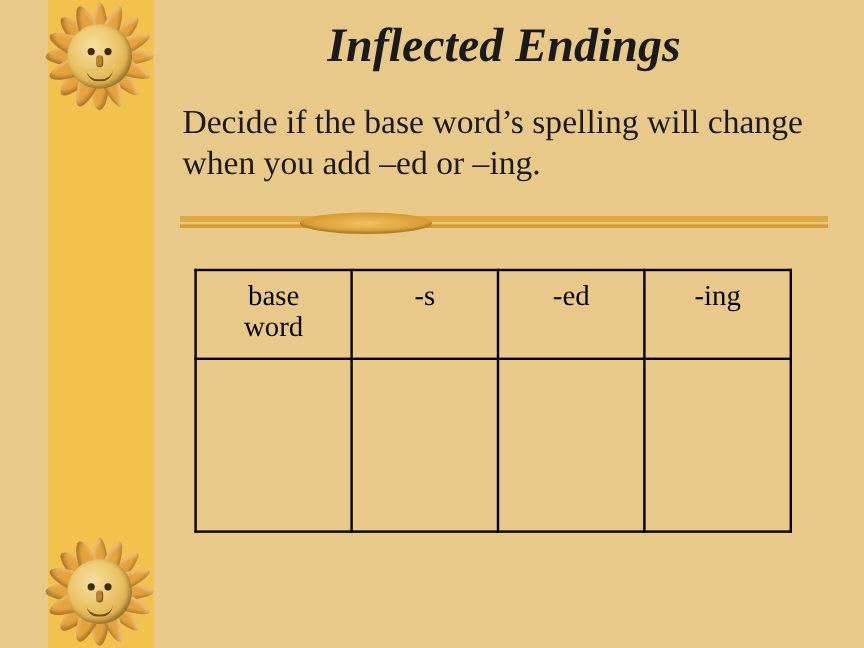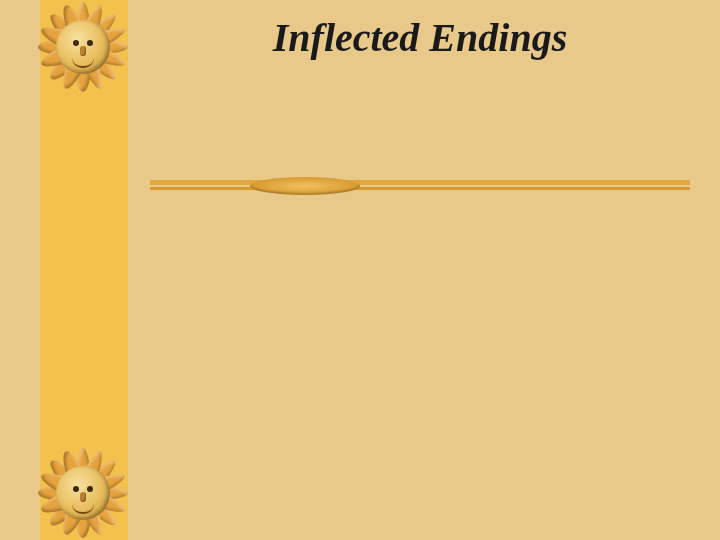--- a/index.html
+++ b/index.html
@@ -193,21 +193,47 @@
     <div class="core">
       <div class="eye l"></div>
       <div class="eye r"></div>
       <div class="nose"></div>
       <div class="mouth"></div>
     </div>
   </div>
 
   <div class="title">Inflected Endings</div>
 
+  <div class="body-text">Decide if the base word’s spelling will change when you add –ed or –ing.</div>
 
   <div class="divider">
     <div class="bar-top"></div>
     <div class="bar-bot"></div>
     <div class="swell"></div>
   </div>
 
+  <table class="table">
+    <colgroup>
+      <col class="col1">
+        <col class="col2">
+        <col class="col3">
+        <col class="col4">
+    </colgroup>
+    <tbody>
+        <tr>
+      <th class="bw">
+        <span>base</span><br>
+        <span>word</span>
+      </th>
+      <th>-s</th>
+      <th>-ed</th>
+      <th>-ing</th>
+    </tr>
+    <tr>
+      <td class="body-cell"></td>
+      <td class="body-cell"></td>
+      <td class="body-cell"></td>
+      <td class="body-cell"></td>
+    </tr>
+  </tbody>
+    </table>
 
 </div>
 
 </body></html>

